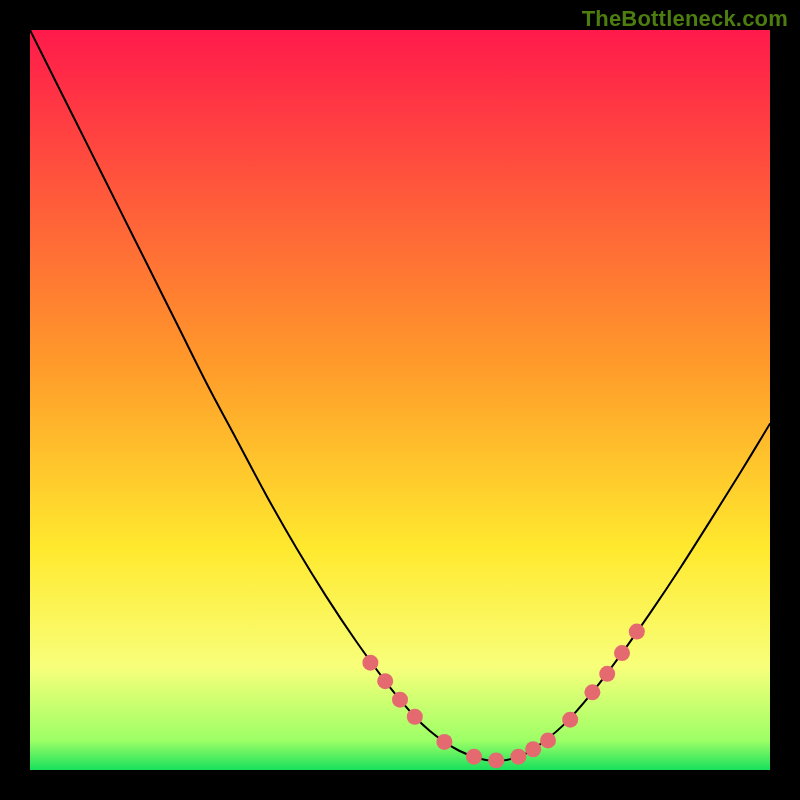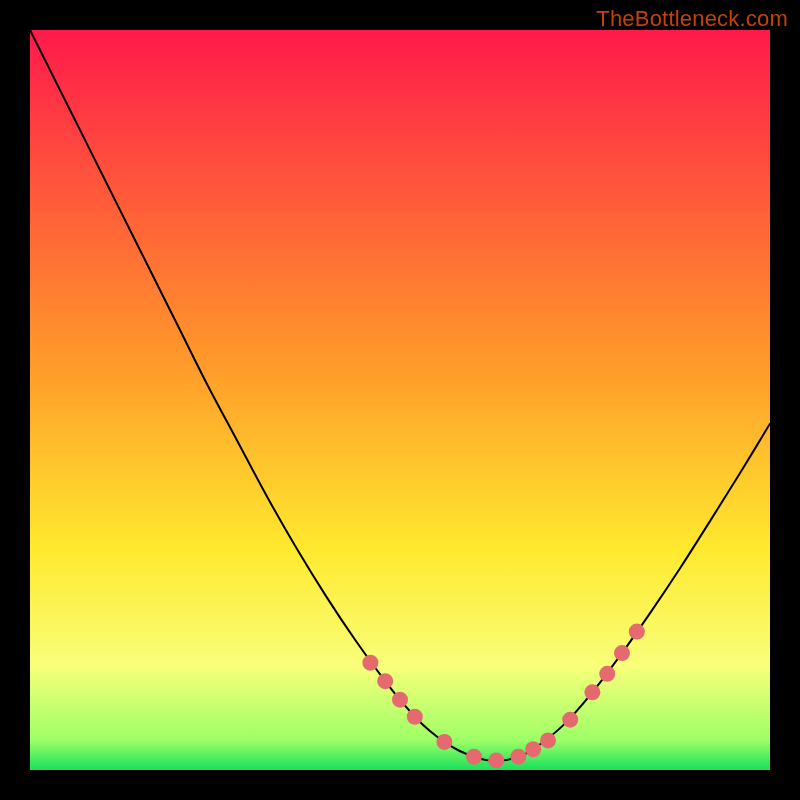--- a/index.html
+++ b/index.html
@@ -14,23 +14,23 @@
   .frame {
     position: relative;
     width: 800px;
     height: 800px;
     background: #000;
   }
   .watermark {
     position: absolute;
     top: 6px;
     right: 12px;
-    color: #c2410c;
+    color: #4d7c0f;
     font-size: 22px;
-    font-weight: 400;
+    font-weight: 700;
     letter-spacing: 0.2px;
     z-index: 5;
     user-select: none;
   }
   .plot-wrap {
     position: absolute;
     left: 30px;
     top: 30px;
     width: 740px;
     height: 740px;

